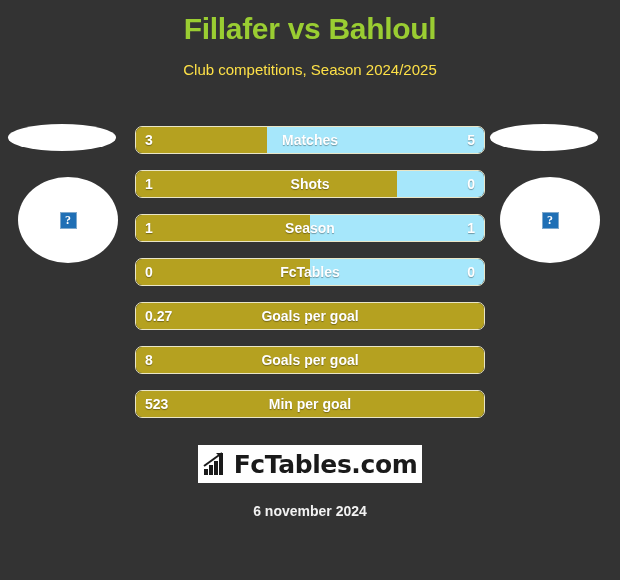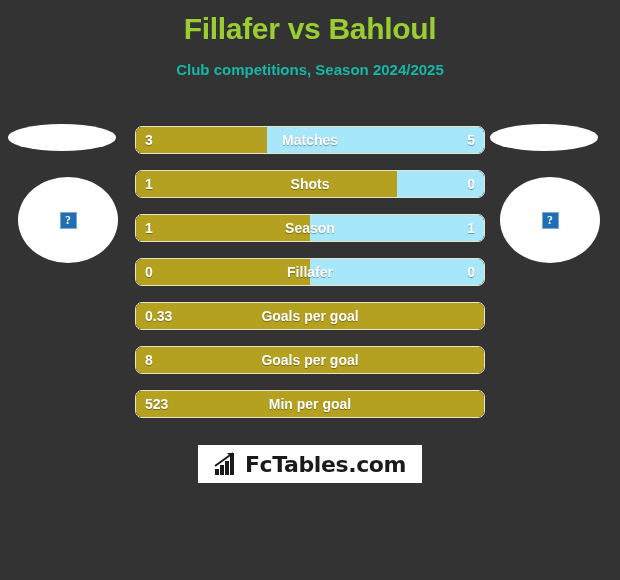--- a/index.html
+++ b/index.html
@@ -33,23 +33,23 @@
     font-weight: bold;
     letter-spacing: -0.3px;
     white-space: nowrap;
   }
   .subtitle {
     position: absolute;
     top: 61px;
     left: 0;
     width: 620px;
     text-align: center;
-    color: #14b8a6;
+    color: #fde047;
     font-size: 15px;
-    font-weight: bold;
+    font-weight: normal;
     white-space: nowrap;
   }
 
   
   .side {
     position: absolute;
     width: 122px;
     height: 150px;
     top: 115px;
   }
@@ -160,21 +160,21 @@
     height: 38px;
     background: #ffffff;
     display: flex;
     align-items: center;
     justify-content: center;
     gap: 5px;
   }
   .logo-icon { display: block; }
   .logo-text {
     color: #1a1a1a;
-    font-size: 22px;
+    font-size: 25px;
     font-weight: bold;
     letter-spacing: -0.4px;
     font-family: "DejaVu Sans", sans-serif;
   }
 
   
   .date {
     position: absolute;
     top: 503px;
     left: 0;
@@ -233,30 +233,30 @@
         </div>
         <div class="bar-label">Season</div>
         <div class="val home">1</div>
         <div class="val away">1</div>
       </div>
       <div class="bar-row">
         <div class="bar-track">
           <div class="seg-home" style="width: 50%;"></div>
           <div class="seg-away"></div>
         </div>
-        <div class="bar-label">Fillafer</div>
+        <div class="bar-label">FcTables</div>
         <div class="val home">0</div>
         <div class="val away">0</div>
       </div>
       <div class="bar-row">
         <div class="bar-track">
           <div class="seg-home" style="width: 100%;"></div>
         </div>
         <div class="bar-label">Goals per goal</div>
-        <div class="val home">0.33</div>
+        <div class="val home">0.27</div>
       </div>
       <div class="bar-row">
         <div class="bar-track">
           <div class="seg-home" style="width: 100%;"></div>
         </div>
         <div class="bar-label">Goals per goal</div>
         <div class="val home">8</div>
       </div>
       <div class="bar-row">
         <div class="bar-track">
@@ -272,14 +272,15 @@
       <rect x="1" y="17" width="4" height="6" fill="#1a1a1a"></rect>
       <rect x="6" y="13" width="4" height="10" fill="#1a1a1a"></rect>
       <rect x="11" y="9" width="4" height="14" fill="#1a1a1a"></rect>
       <rect x="16" y="4" width="4" height="19" fill="#1a1a1a"></rect>
       <path d="M1 14 L19 1" stroke="#1a1a1a" stroke-width="2" fill="none"></path>
       <path d="M13 1 L20 1 L20 8 Z" fill="#1a1a1a"></path>
     </svg>
     <span class="logo-text">FcTables.com</span>
   </div>
 
+  <div class="date">6 november 2024</div>
 
 </div>
 
 </body></html>

